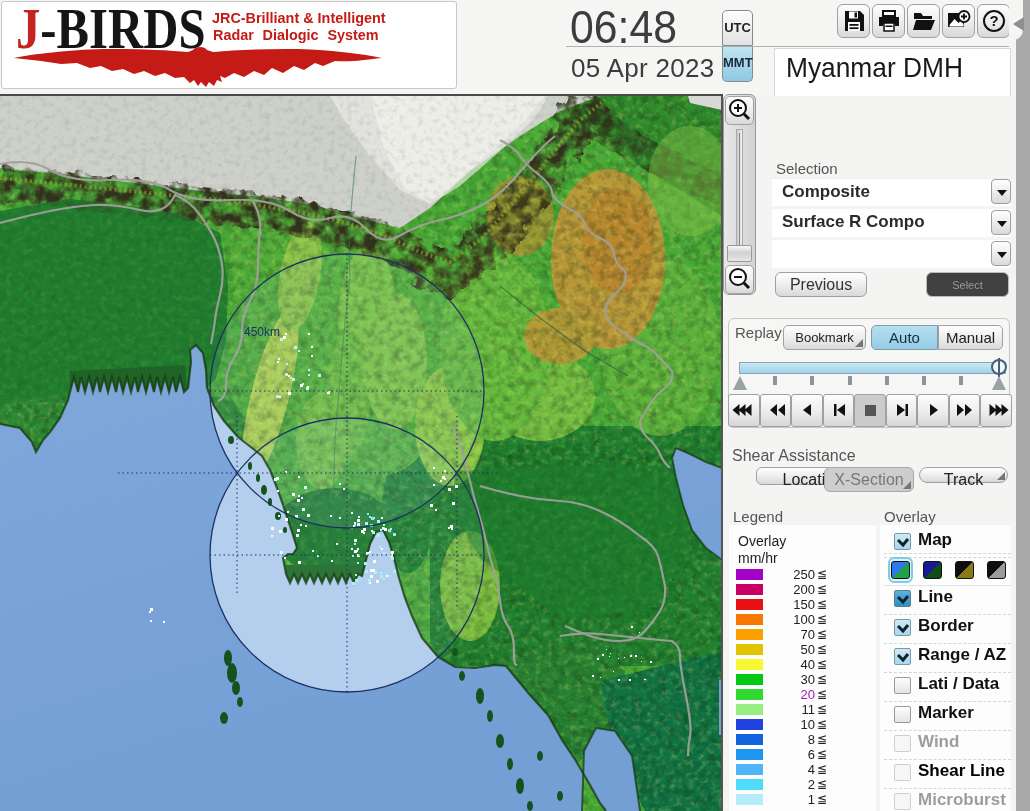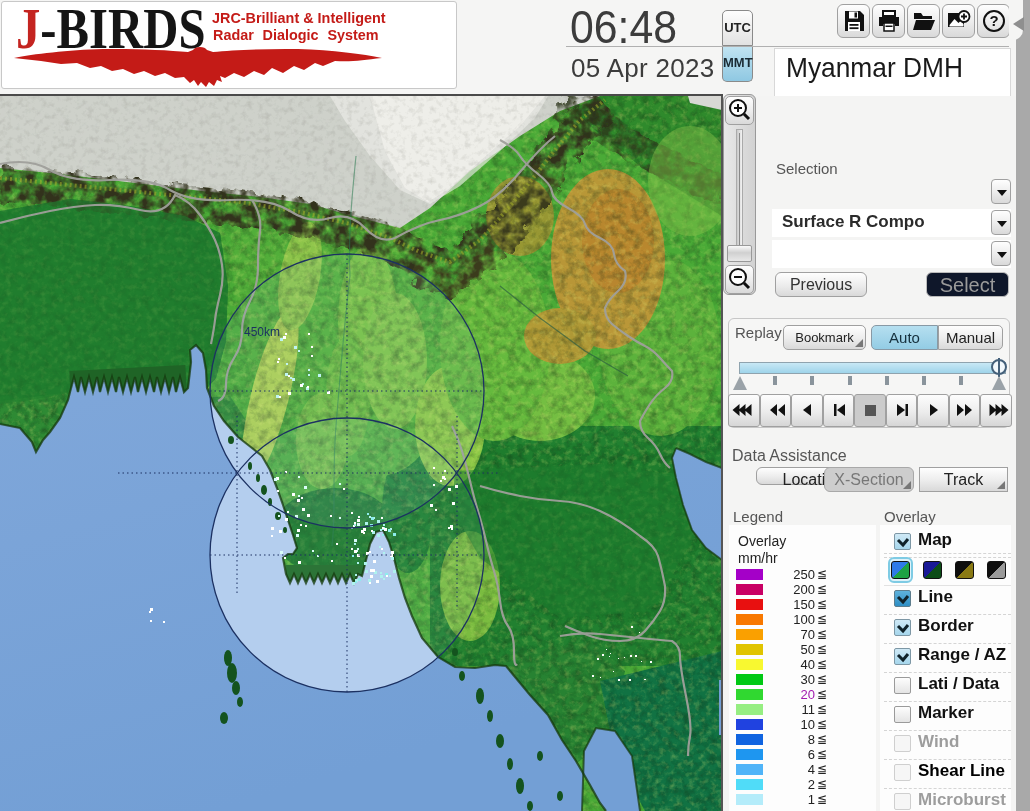--- a/index.html
+++ b/index.html
@@ -426,36 +426,39 @@
           <circle cx="12" cy="11" r="8" fill="#fff" stroke="#111" stroke-width="2"></circle>
           <path d="M8,11h8" stroke="#111" stroke-width="2"></path>
           <path d="M18,17l5,5" stroke="#111" stroke-width="3"></path>
         </svg>
     </div>
   </div>
 
   <div class="abs" style="left:723px;top:96px;width:293px;height:715px;background:#f4f4f3;"></div>
 
   <div class="abs" style="left:776px;top:160px;font-size:15px;color:#555;">Selection</div>
+  <div class="abs" style="left:772px;top:178px;width:239px;height:28px;background:#fff;border-top:1px solid #eee;">
+    <div class="abs" style="left:10px;top:3px;font-size:17px;font-weight:bold;color:#2b2b2b;">Composite</div>
+  </div>
   <div class="abs btn" style="left:991px;top:179px;width:20px;height:25px;border-radius:4px;">
       <div class="abs" style="left:5px;top:10px;width:0;height:0;border-left:5px solid transparent;border-right:5px solid transparent;border-top:6px solid #111;"></div>
     </div>
   <div class="abs" style="left:772px;top:209px;width:239px;height:28px;background:#fff;">
     <div class="abs" style="left:10px;top:3px;font-size:17px;font-weight:bold;color:#2b2b2b;">Surface R Compo</div>
   </div>
   <div class="abs btn" style="left:991px;top:210px;width:20px;height:25px;border-radius:4px;">
       <div class="abs" style="left:5px;top:10px;width:0;height:0;border-left:5px solid transparent;border-right:5px solid transparent;border-top:6px solid #111;"></div>
     </div>
   <div class="abs" style="left:772px;top:240px;width:239px;height:28px;background:#fff;"></div>
   <div class="abs btn" style="left:991px;top:241px;width:20px;height:25px;border-radius:4px;">
       <div class="abs" style="left:5px;top:10px;width:0;height:0;border-left:5px solid transparent;border-right:5px solid transparent;border-top:6px solid #111;"></div>
     </div>
 
   <div class="abs btn" style="left:775px;top:272px;width:92px;height:25px;border-radius:6px;text-align:center;font-size:16px;color:#333;line-height:24px;">Previous</div>
-  <div class="abs" style="left:926px;top:272px;width:83px;height:25px;background:#0f172a;border:1px solid #bbb;border-radius:6px;text-align:center;font-size:20px;color:#9a9a9a;line-height:24px;">Select</div>
+  <div class="abs" style="left:926px;top:272px;width:83px;height:25px;background:#404040;border:1px solid #bbb;border-radius:6px;text-align:center;font-size:11px;color:#9a9a9a;line-height:24px;">Select</div>
 
   <div class="abs" style="left:728px;top:318px;width:282px;height:110px;border:1px solid #c6c6c6;border-radius:6px;background:#f6f6f5;"></div>
   <div class="abs" style="left:735px;top:324px;font-size:15px;color:#555;">Replay</div>
   <div class="abs btn" style="left:783px;top:325px;width:83px;height:25px;text-align:center;font-size:13px;color:#222;line-height:23px;">Bookmark<span class="fold"></span></div>
   <div class="abs" style="left:871px;top:325px;width:67px;height:25px;background:linear-gradient(#b5dff0,#93cce4);border:1px solid #8899a5;border-radius:5px 0 0 5px;text-align:center;font-size:15px;color:#16303d;line-height:23px;">Auto</div>
   <div class="abs btn" style="left:938px;top:325px;width:65px;height:25px;border-radius:0 5px 5px 0;text-align:center;font-size:15px;color:#222;line-height:23px;">Manual</div>
 
   <div class="abs" style="left:739px;top:362px;width:267px;height:12px;background:linear-gradient(#c8e8f5,#9fd4ea);border:1px solid #8fa3ae;"></div>
   <div class="abs" style="left:991px;top:359px;width:16px;height:16px;border:2px solid #44607a;border-radius:50%;background:#f2f8fc;"></div>
   <div class="abs" style="left:998px;top:358px;width:2px;height:19px;background:#44607a;"></div>
@@ -492,24 +495,24 @@
 <div class="abs" style="left:917px;top:394px;width:31.5px;height:33px;background:linear-gradient(#fdfdfd,#ececec 55%,#d6d6d6);border:1px solid #a0a0a0;border-radius:3px;text-align:center;"><svg width="30" height="21" viewBox="0 0 30 21" style="margin-top:5px">
         <path d="M12,4 L20,10 L12,16 Z" fill="#111"></path>
       </svg></div>
 <div class="abs" style="left:948.5px;top:394px;width:31.5px;height:33px;background:linear-gradient(#fdfdfd,#ececec 55%,#d6d6d6);border:1px solid #a0a0a0;border-radius:3px;text-align:center;"><svg width="30" height="21" viewBox="0 0 30 21" style="margin-top:5px">
         <path d="M7,4 L14,10 L7,16 Z M15,4 L22,10 L15,16 Z" fill="#111"></path>
       </svg></div>
 <div class="abs" style="left:980px;top:394px;width:31.5px;height:33px;background:linear-gradient(#fdfdfd,#ececec 55%,#d6d6d6);border:1px solid #a0a0a0;border-radius:3px;text-align:center;"><svg width="30" height="21" viewBox="0 0 30 21" style="margin-top:5px">
         <path d="M5,4 L12,10 L5,16 Z M11,4 L18,10 L11,16 Z M17,4 L24,10 L17,16 Z" fill="#111" transform="translate(3.5,0)"></path>
       </svg></div>
 
-  <div class="abs" style="left:732px;top:447px;font-size:16px;color:#555;">Data Assistance</div>
+  <div class="abs" style="left:732px;top:447px;font-size:16px;color:#555;">Shear Assistance</div>
   <div class="abs btn" style="left:756px;top:467px;width:88px;height:18px;border-radius:6px;text-align:right;font-size:16px;color:#222;line-height:23px;">Location<span class="fold"></span></div>
   <div class="abs" style="left:824px;top:467px;width:90px;height:25px;background:#cdcdcd;border:1px solid #a8a8a8;border-radius:6px;text-align:center;font-size:16px;color:#777;line-height:23px;">X-Section<span class="fold"></span></div>
-  <div class="abs btn" style="left:919px;top:467px;width:89px;height:25px;border-radius:0;text-align:center;font-size:16px;color:#222;line-height:23px;">Track<span class="fold"></span></div>
+  <div class="abs btn" style="left:919px;top:467px;width:89px;height:16px;border-radius:8px;text-align:center;font-size:16px;color:#222;line-height:23px;">Track<span class="fold"></span></div>
 
   <div class="abs" style="left:733px;top:508px;font-size:15px;color:#555;">Legend</div>
   <div class="abs" style="left:729px;top:525px;width:147px;height:286px;background:#fdfdfd;"></div>
   <div class="abs" style="left:738px;top:533px;font-size:14px;color:#222;">Overlay</div>
   <div class="abs" style="left:738px;top:550px;font-size:14px;color:#222;">mm/hr</div>
   <div class="abs" style="left:736px;top:569px;width:27px;height:11px;background:#a400c8;"></div>
 <div class="abs" style="left:770px;top:567px;width:45px;font-size:13px;color:#222;text-align:right;">250</div>
 <div class="abs" style="left:817px;top:567px;font-size:12px;color:#222;">≦</div>
 <div class="abs" style="left:736px;top:584px;width:27px;height:11px;background:#c80064;"></div>
 <div class="abs" style="left:770px;top:582px;width:45px;font-size:13px;color:#222;text-align:right;">200</div>

